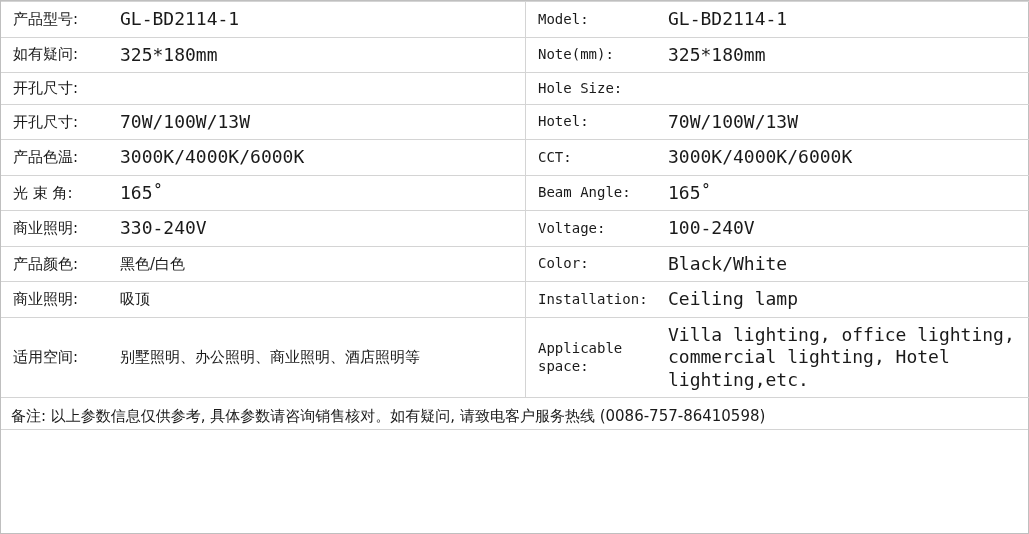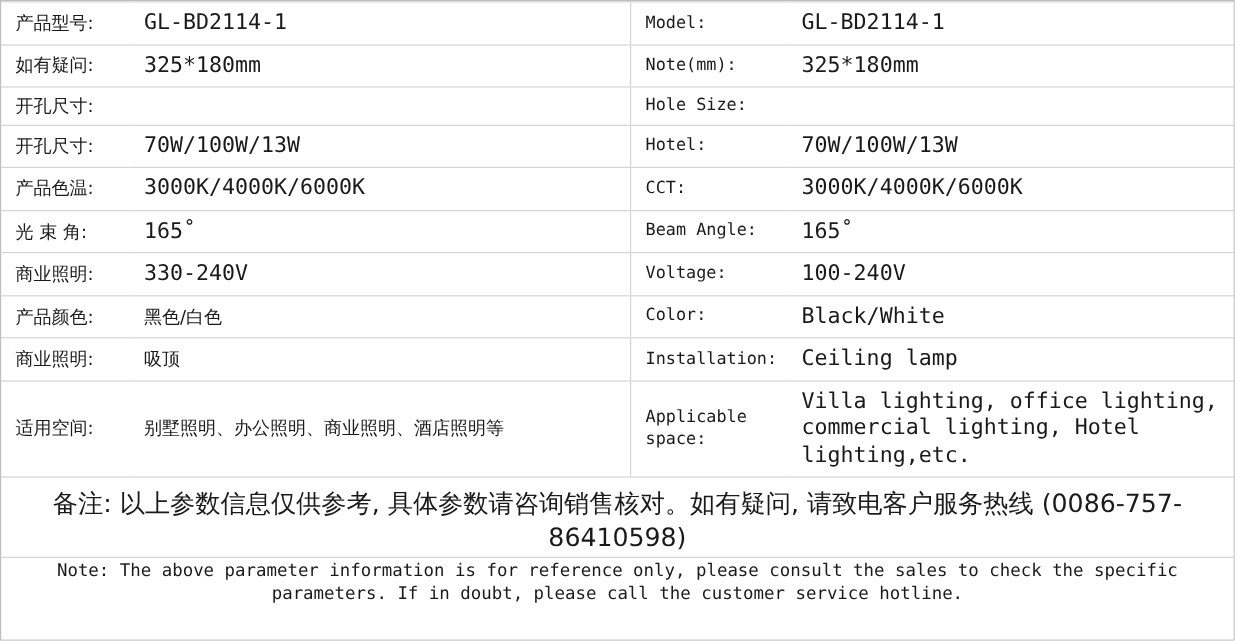--- a/index.html
+++ b/index.html
@@ -56,22 +56,22 @@
     font-family: "DejaVu Sans Mono", "Liberation Mono", monospace;
     font-size: 14px;
   }
   .mono {
     font-family: "DejaVu Sans Mono", "Liberation Mono", monospace;
     font-size: 18px;
   }
   .wrap-narrow { max-width: 118px; }
   .note-cn {
     font-family: "DejaVu Sans", "Liberation Sans", sans-serif;
-    font-size: 21px;
-    text-align: center;
+    font-size: 15px;
+    text-align: left;
     padding: 9px 10px 2px 10px;
     line-height: 1.3;
   }
   .note-en {
     font-family: "DejaVu Sans Mono", "Liberation Mono", monospace;
     font-size: 14.5px;
     text-align: center;
     padding: 2px 26px 6px 26px;
     line-height: 1.35;
   }
@@ -158,15 +158,14 @@
         <td class="col-cn-value cn-text">别墅照明、办公照明、商业照明、酒店照明等</td>
         <td class="col-en-label en-text wrap-narrow">Applicable space:</td>
         <td class="col-en-value mono">Villa lighting, office lighting, commercial lighting, Hotel lighting,etc.</td>
       </tr>
 
     </tbody>
   </table>
 
   <div class="note-cn">备注: 以上参数信息仅供参考, 具体参数请咨询销售核对。如有疑问, 请致电客户服务热线 (0086-757-86410598)</div>
   <div class="note-sep"></div>
-  <div class="note-en">Note: The above parameter information is for reference only, please consult the sales to check the specific parameters. If in doubt, please call the customer service hotline.</div>
 
 </div>
 
 </body></html>

